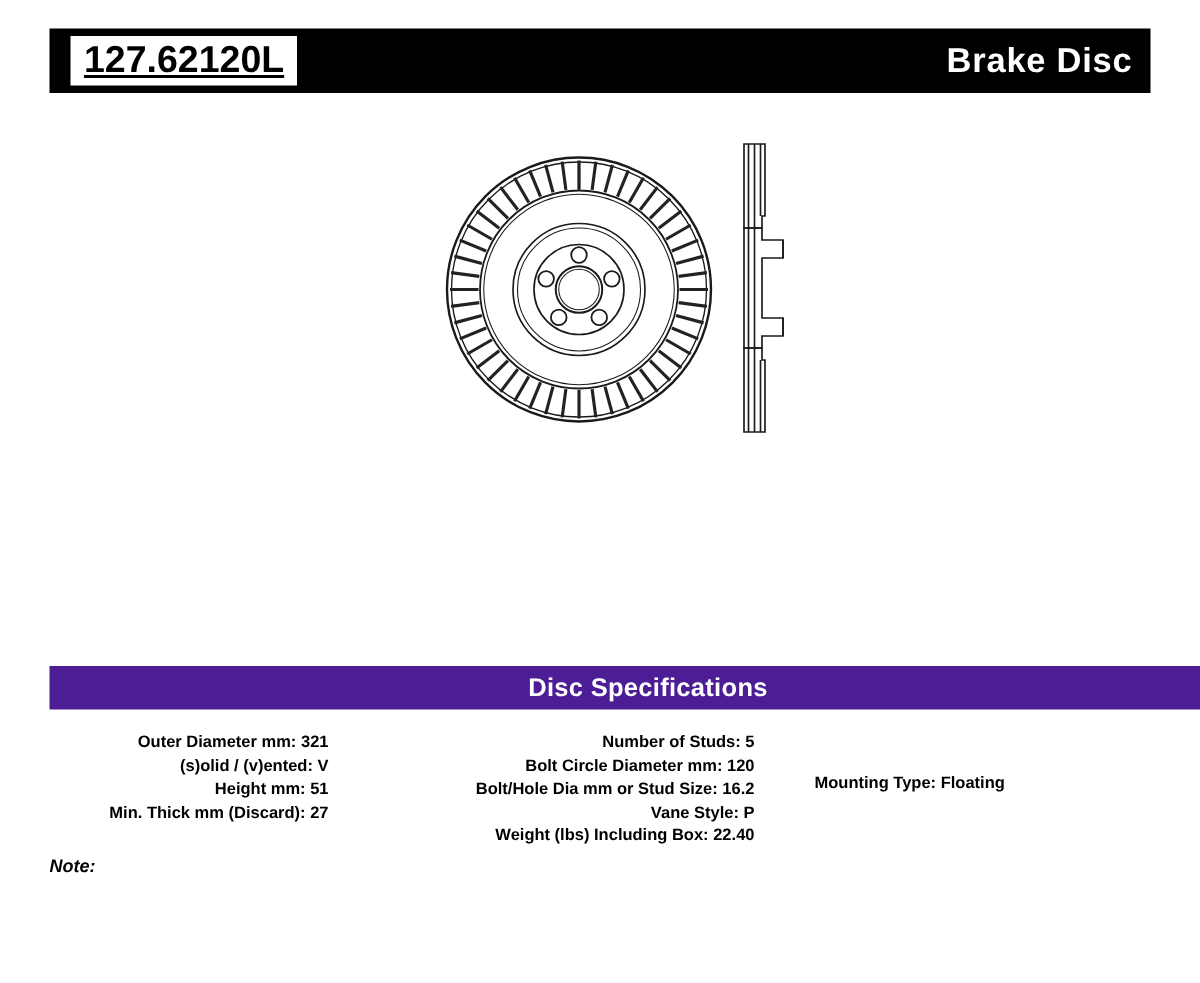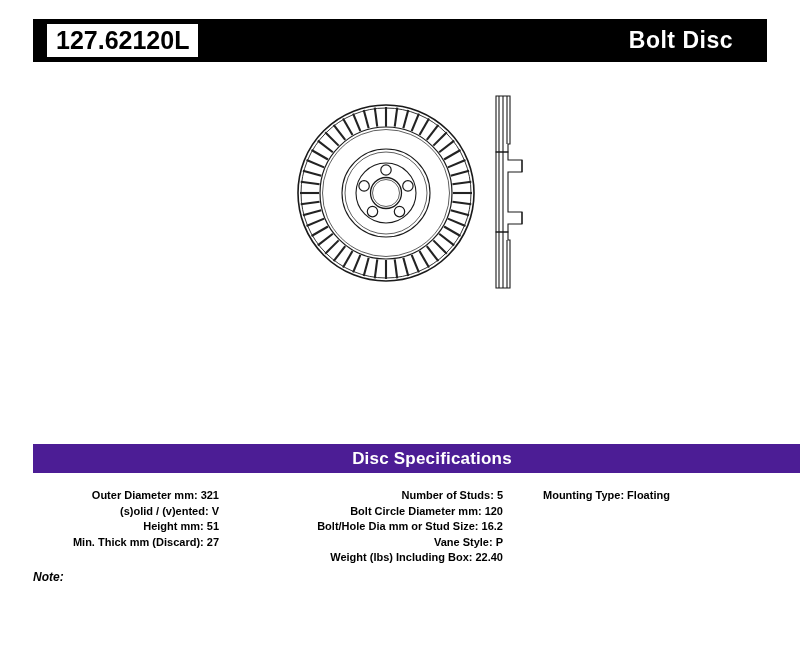--- a/index.html
+++ b/index.html
@@ -28,21 +28,22 @@
     position: absolute;
     left: 33px;
     top: 19px;
     width: 734px;
     height: 43px;
     background: #000000;
     display: flex;
     align-items: center;
     justify-content: space-between;
     box-sizing: border-box;
-    padding: 0 34px 0 14px;
+    padding: 0 12px 0 14px;
+    text-decoration: underline;
   }
   .part-number {
     background: #ffffff;
     color: #000000;
     font-size: 25px;
     font-weight: bold;
     line-height: 30px;
     padding: 1px 9px 2px 9px;
     letter-spacing: 0px;
     white-space: nowrap;
@@ -99,21 +100,21 @@
     height: 110px;
     font-size: 11px;
   }
 
   .col {
     position: absolute;
     top: 12px;
   }
   .col-left  { left: 0px;   width: 186px; text-align: right; }
   .col-mid   { left: 210px; width: 260px; text-align: right; }
-  .col-right { left: 510px; width: 224px; text-align: left; }
+  .col-right { left: 510px; width: 224px; text-align: left; margin-top: 27px; }
 
   .spec-line {
     font-weight: bold;
     line-height: 15.5px;
     white-space: nowrap;
   }
 
   .note {
     position: absolute;
     left: 33px;
@@ -127,21 +128,21 @@
   
   svg { display: block; }
 </style>
 </head>
 <body>
 
 <div class="page">
 
   <div class="header-bar">
     <div class="part-number">127.62120L</div>
-    <div class="header-title">Bolt Disc</div>
+    <div class="header-title">Brake Disc</div>
   </div>
 
   <div class="drawing">
 
     <div class="rotor-face">
       <svg width="190" height="190" viewBox="0 0 190 190">
         <g stroke="#1a1a1a" fill="none">
 
           <circle cx="95" cy="95" r="88" stroke-width="1.6"></circle>
           <circle cx="95" cy="95" r="85" stroke-width="0.9"></circle>

